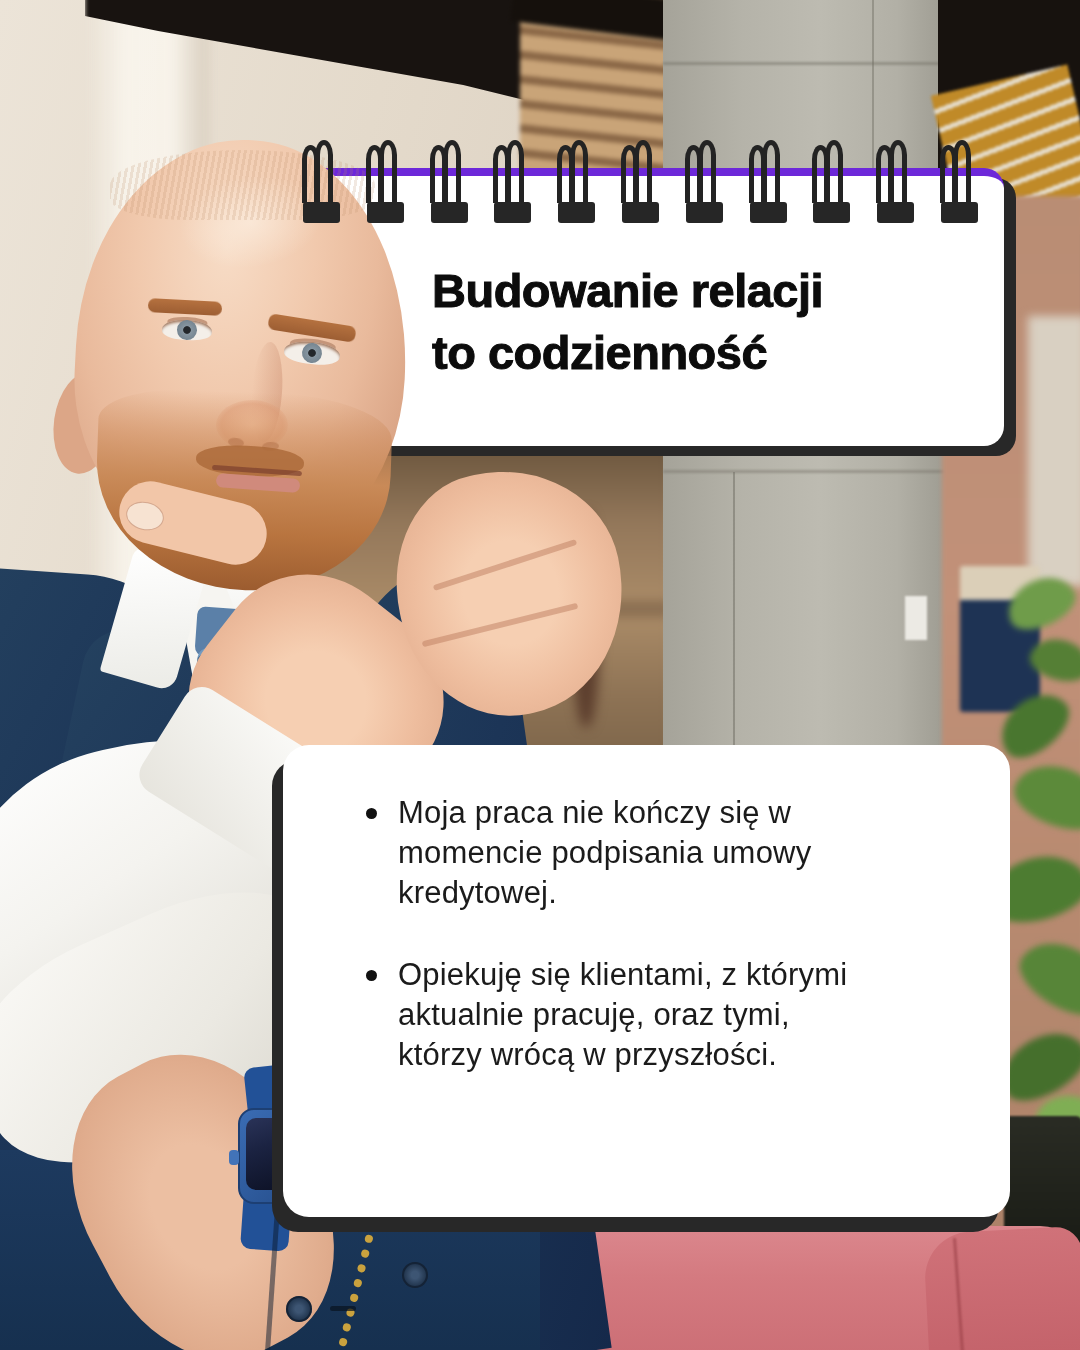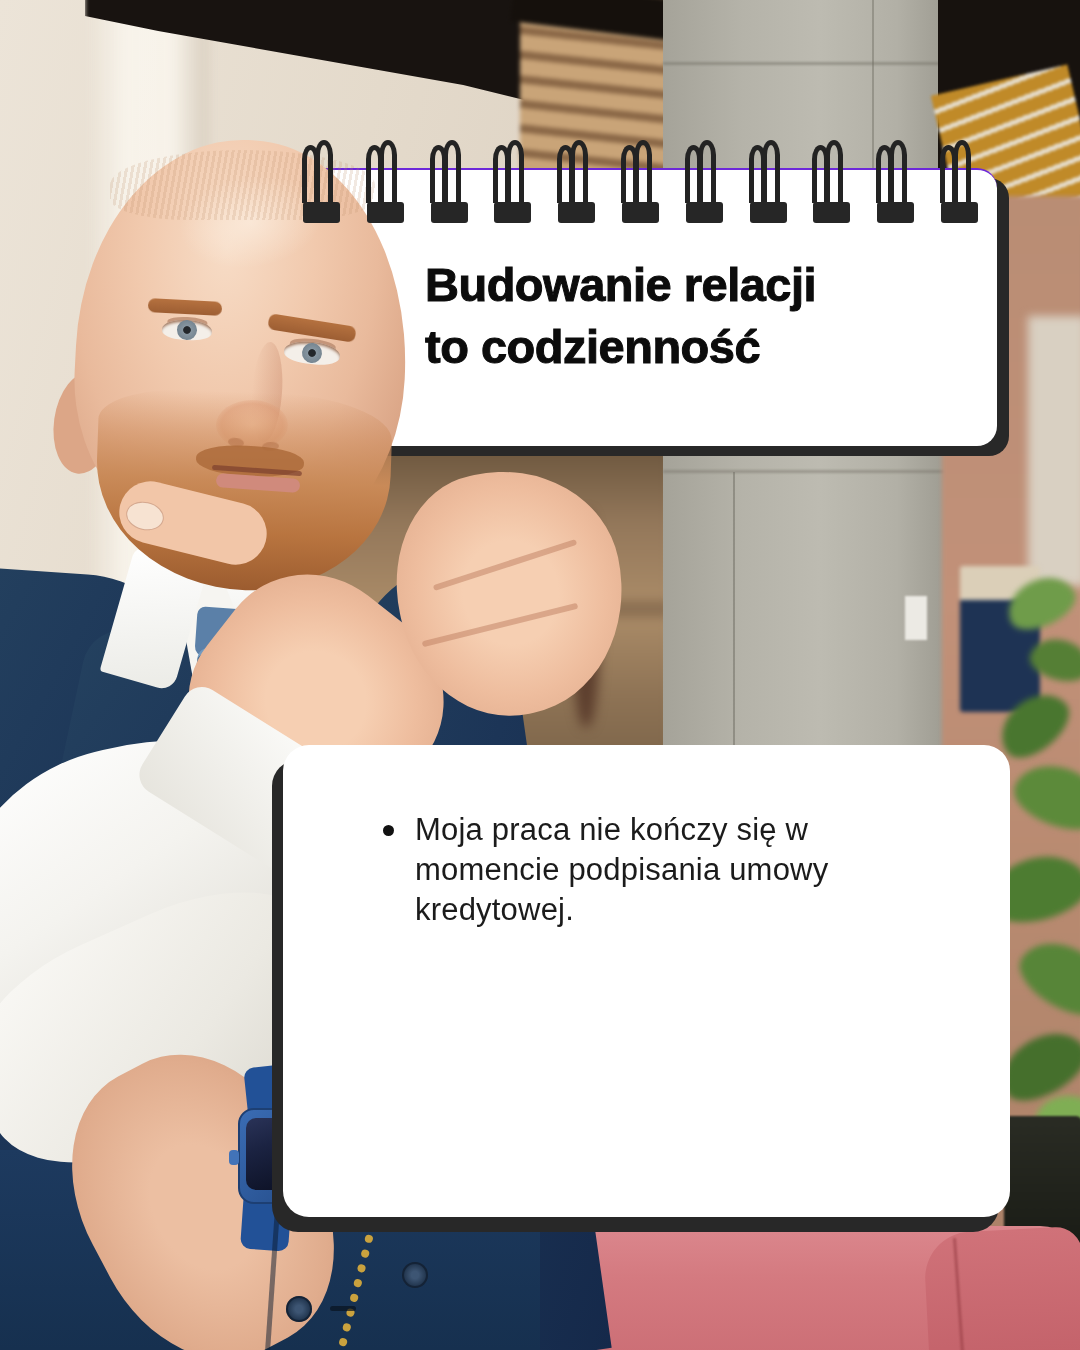--- a/index.html
+++ b/index.html
@@ -98,28 +98,28 @@
   .watch-crown{left:229px;top:1150px;width:10px;height:15px;background:#4273b8;border-radius:4px;}
   .chain{left:352px;top:1218px;width:0;height:145px;border-left:8px dotted #caa23e;transform:rotate(14deg);}
   .vest-seam{left:270px;top:1205px;width:5px;height:150px;background:rgba(10,25,45,.5);transform:rotate(4deg);}
   .btn{width:26px;height:26px;border-radius:50%;background:radial-gradient(#3d5573 20%,#22364f 60%,#16263c 100%);box-shadow:0 0 0 2px rgba(8,18,32,.5) inset;}
   .btn1{left:286px;top:1296px;}
   .btn2{left:402px;top:1262px;}
   .btn-hole{left:330px;top:1306px;width:26px;height:5px;background:rgba(8,18,32,.7);border-radius:3px;}
 
   
   .card{background:#ffffff;}
-  .card-top{left:285px;top:168px;width:712px;height:278px;z-index:1;border-radius:20px;
-     border-top:2px solid #6d28d9;box-shadow:12px 10px 0 0 #282828;box-sizing:border-box;}
+  .card-top{left:292px;top:168px;width:712px;height:278px;z-index:1;border-radius:20px;
+     border-top:8px solid #6d28d9;box-shadow:12px 10px 0 0 #282828;box-sizing:border-box;}
   .card-title{position:absolute;left:140px;top:84px;white-space:pre-line;
      font-size:47px;line-height:62px;font-weight:bold;letter-spacing:-.5px;color:#0c0c0c;
      -webkit-text-stroke:1px #0c0c0c;}
   .card-bottom{left:283px;top:745px;width:727px;height:472px;z-index:3;border-radius:26px;
      box-shadow:-11px 15px 0 0 #282828;}
-  .bullets{position:absolute;left:115px;top:48px;right:40px;margin:17px;padding:0;list-style:none;}
+  .bullets{position:absolute;left:115px;top:48px;right:40px;margin:0;padding:0;list-style:none;}
   .bullets li{position:relative;white-space:pre-line;font-size:31px;line-height:40px;color:#1b1b1b;
      letter-spacing:.2px;margin:0 0 42px 0;}
   .bullets li::before{content:"";position:absolute;left:-32px;top:15px;width:11px;height:11px;border-radius:50%;background:#111;}
 
   
   .coil-row{left:302px;top:140px;width:676px;height:84px;z-index:4;display:flex;justify-content:space-between;}
   .coil{position:relative;width:38px;height:84px;}
   .coil .loop1,.coil .loop2{position:absolute;border:5px solid #232323;border-bottom:none;
      border-top-left-radius:12px 20px;border-top-right-radius:12px 20px;box-sizing:border-box;}
   .coil .loop1{left:0;top:5px;width:17px;height:58px;}
@@ -224,20 +224,23 @@
     <div class="abs btn btn1"></div>
     <div class="abs btn btn2"></div>
     <div class="abs btn-hole"></div>
   </div>
 
   <div class="abs card card-bottom">
     <ul class="bullets">
       <li>Moja praca nie kończy się w
 momencie podpisania umowy
 kredytowej.</li>
+      <li>Opiekuję się klientami, z którymi
+aktualnie pracuję, oraz tymi,
+którzy wrócą w przyszłości.</li>
     </ul>
   </div>
 
   <div class="abs coil-row">
       <div class="coil">
         <span class="loop1"></span>
         <span class="loop2"></span>
         <span class="base"></span>
       </div>
       <div class="coil">

